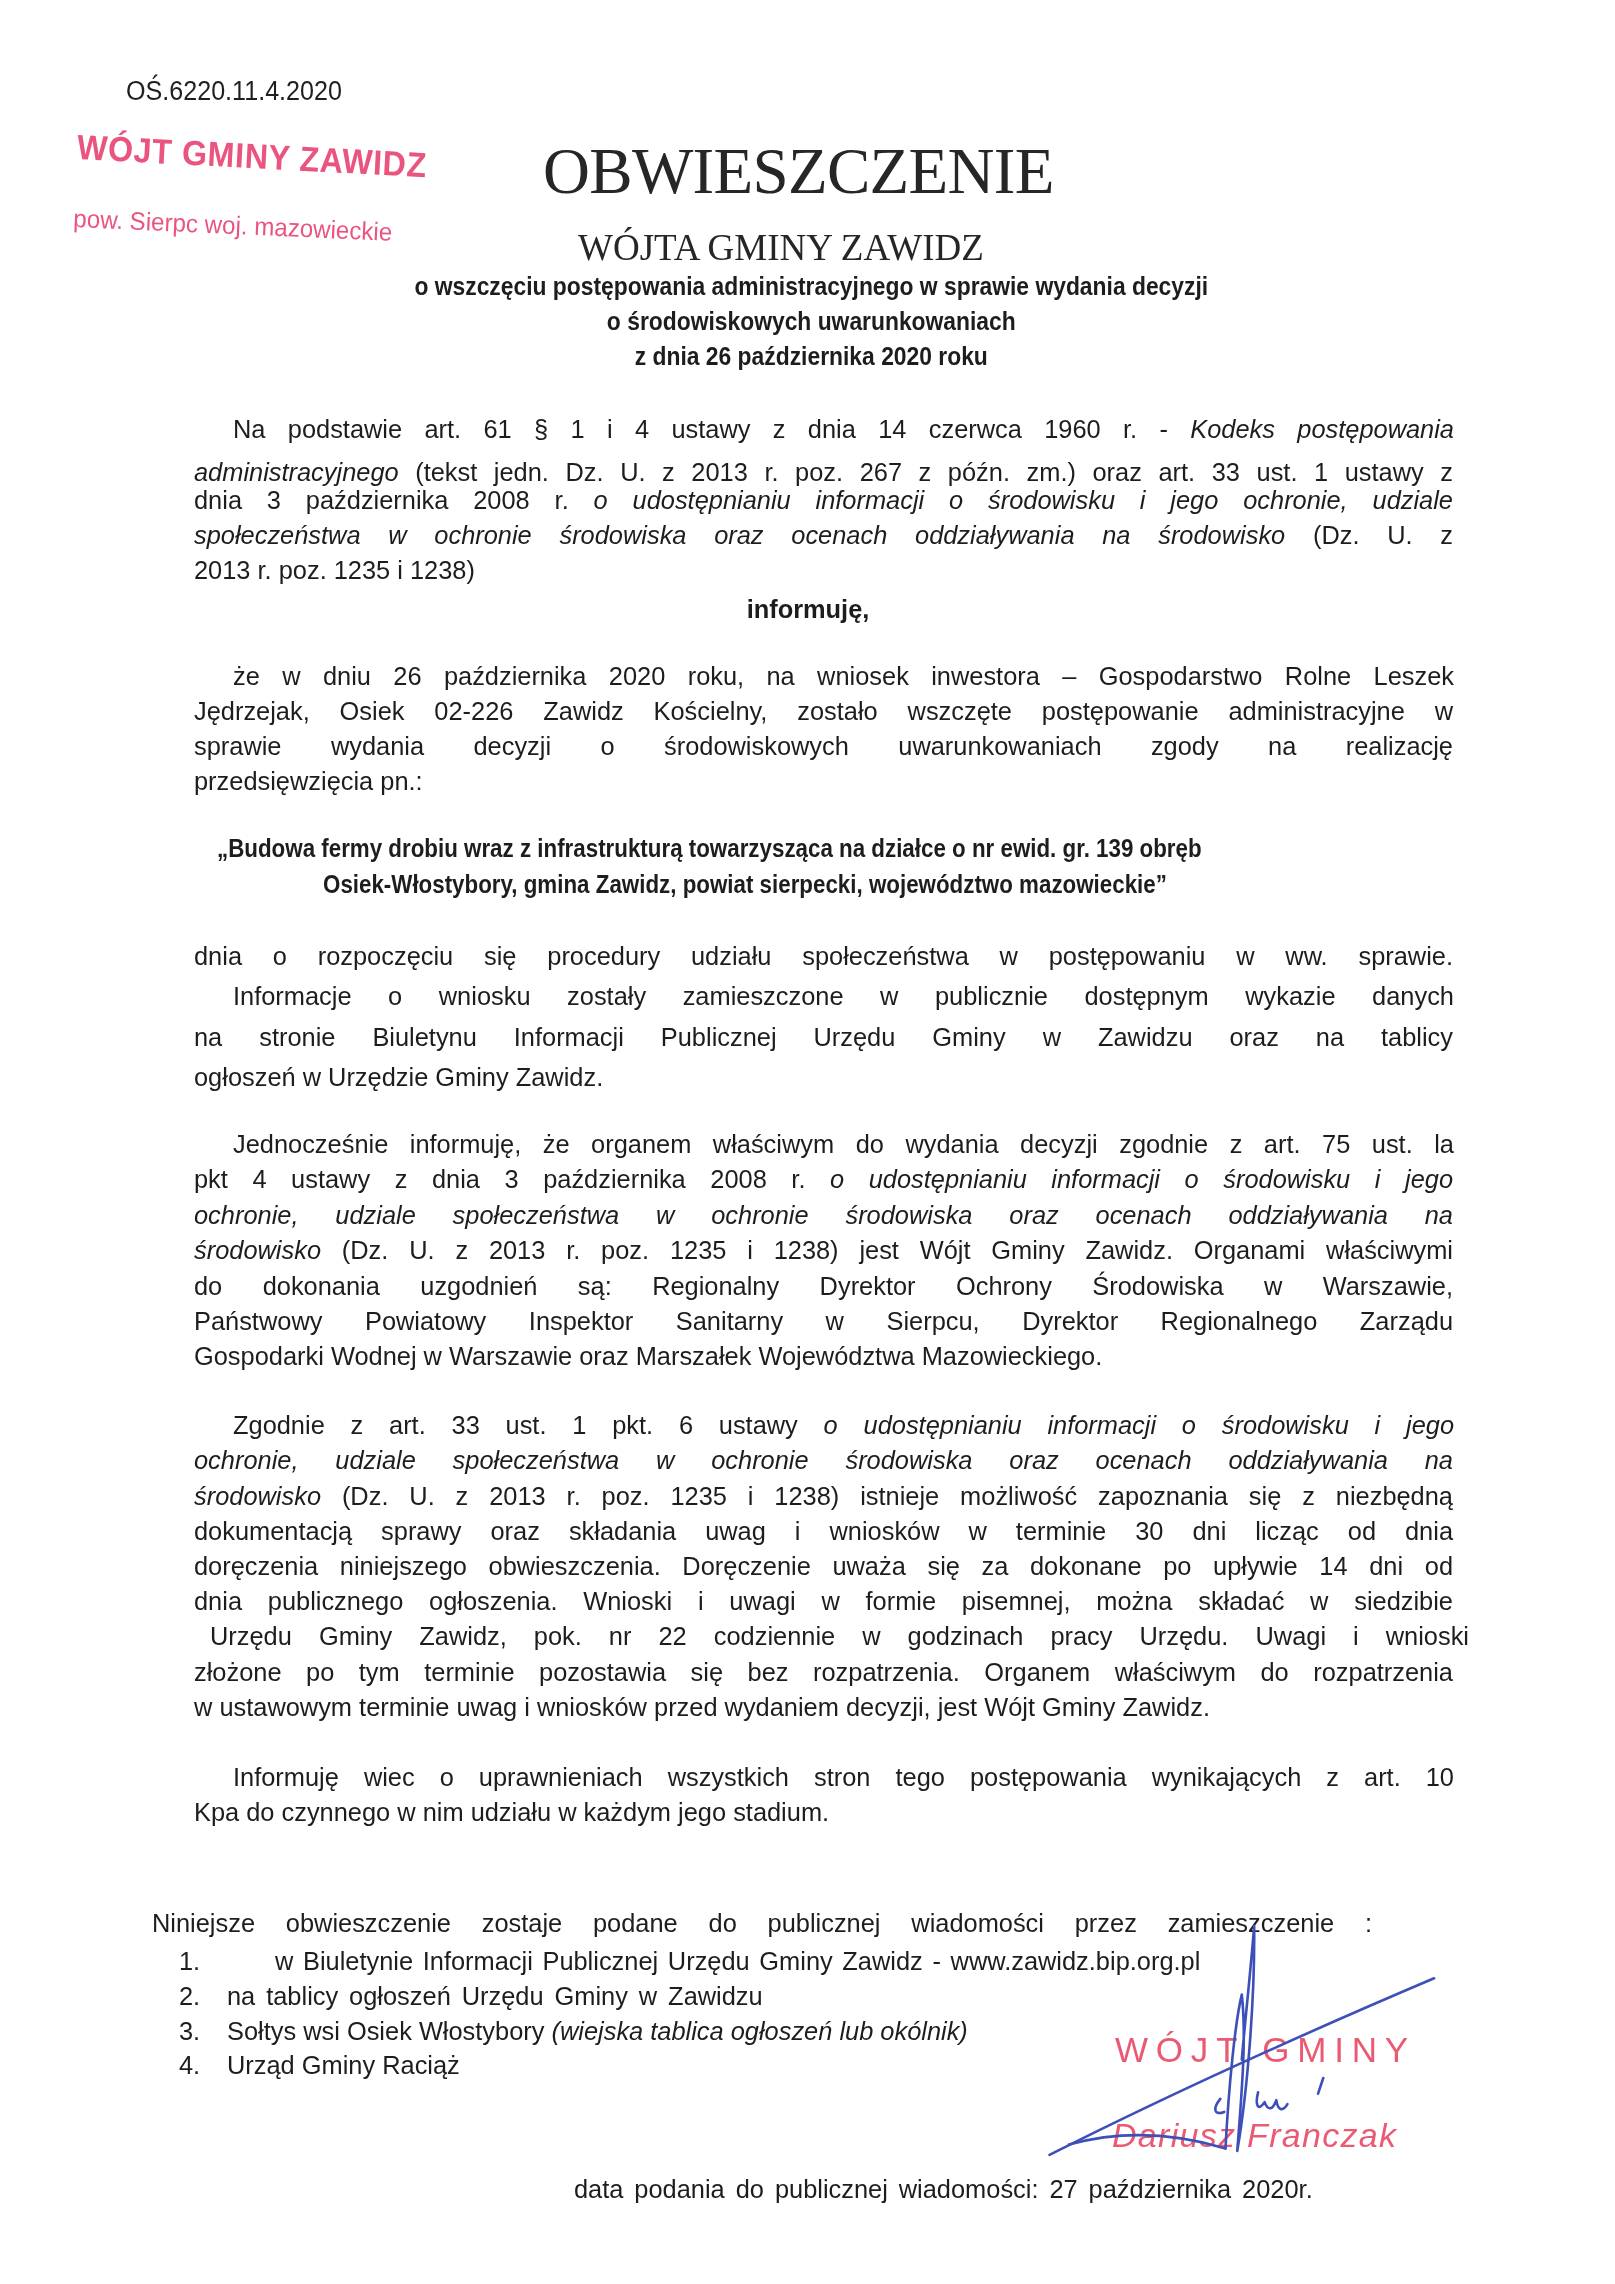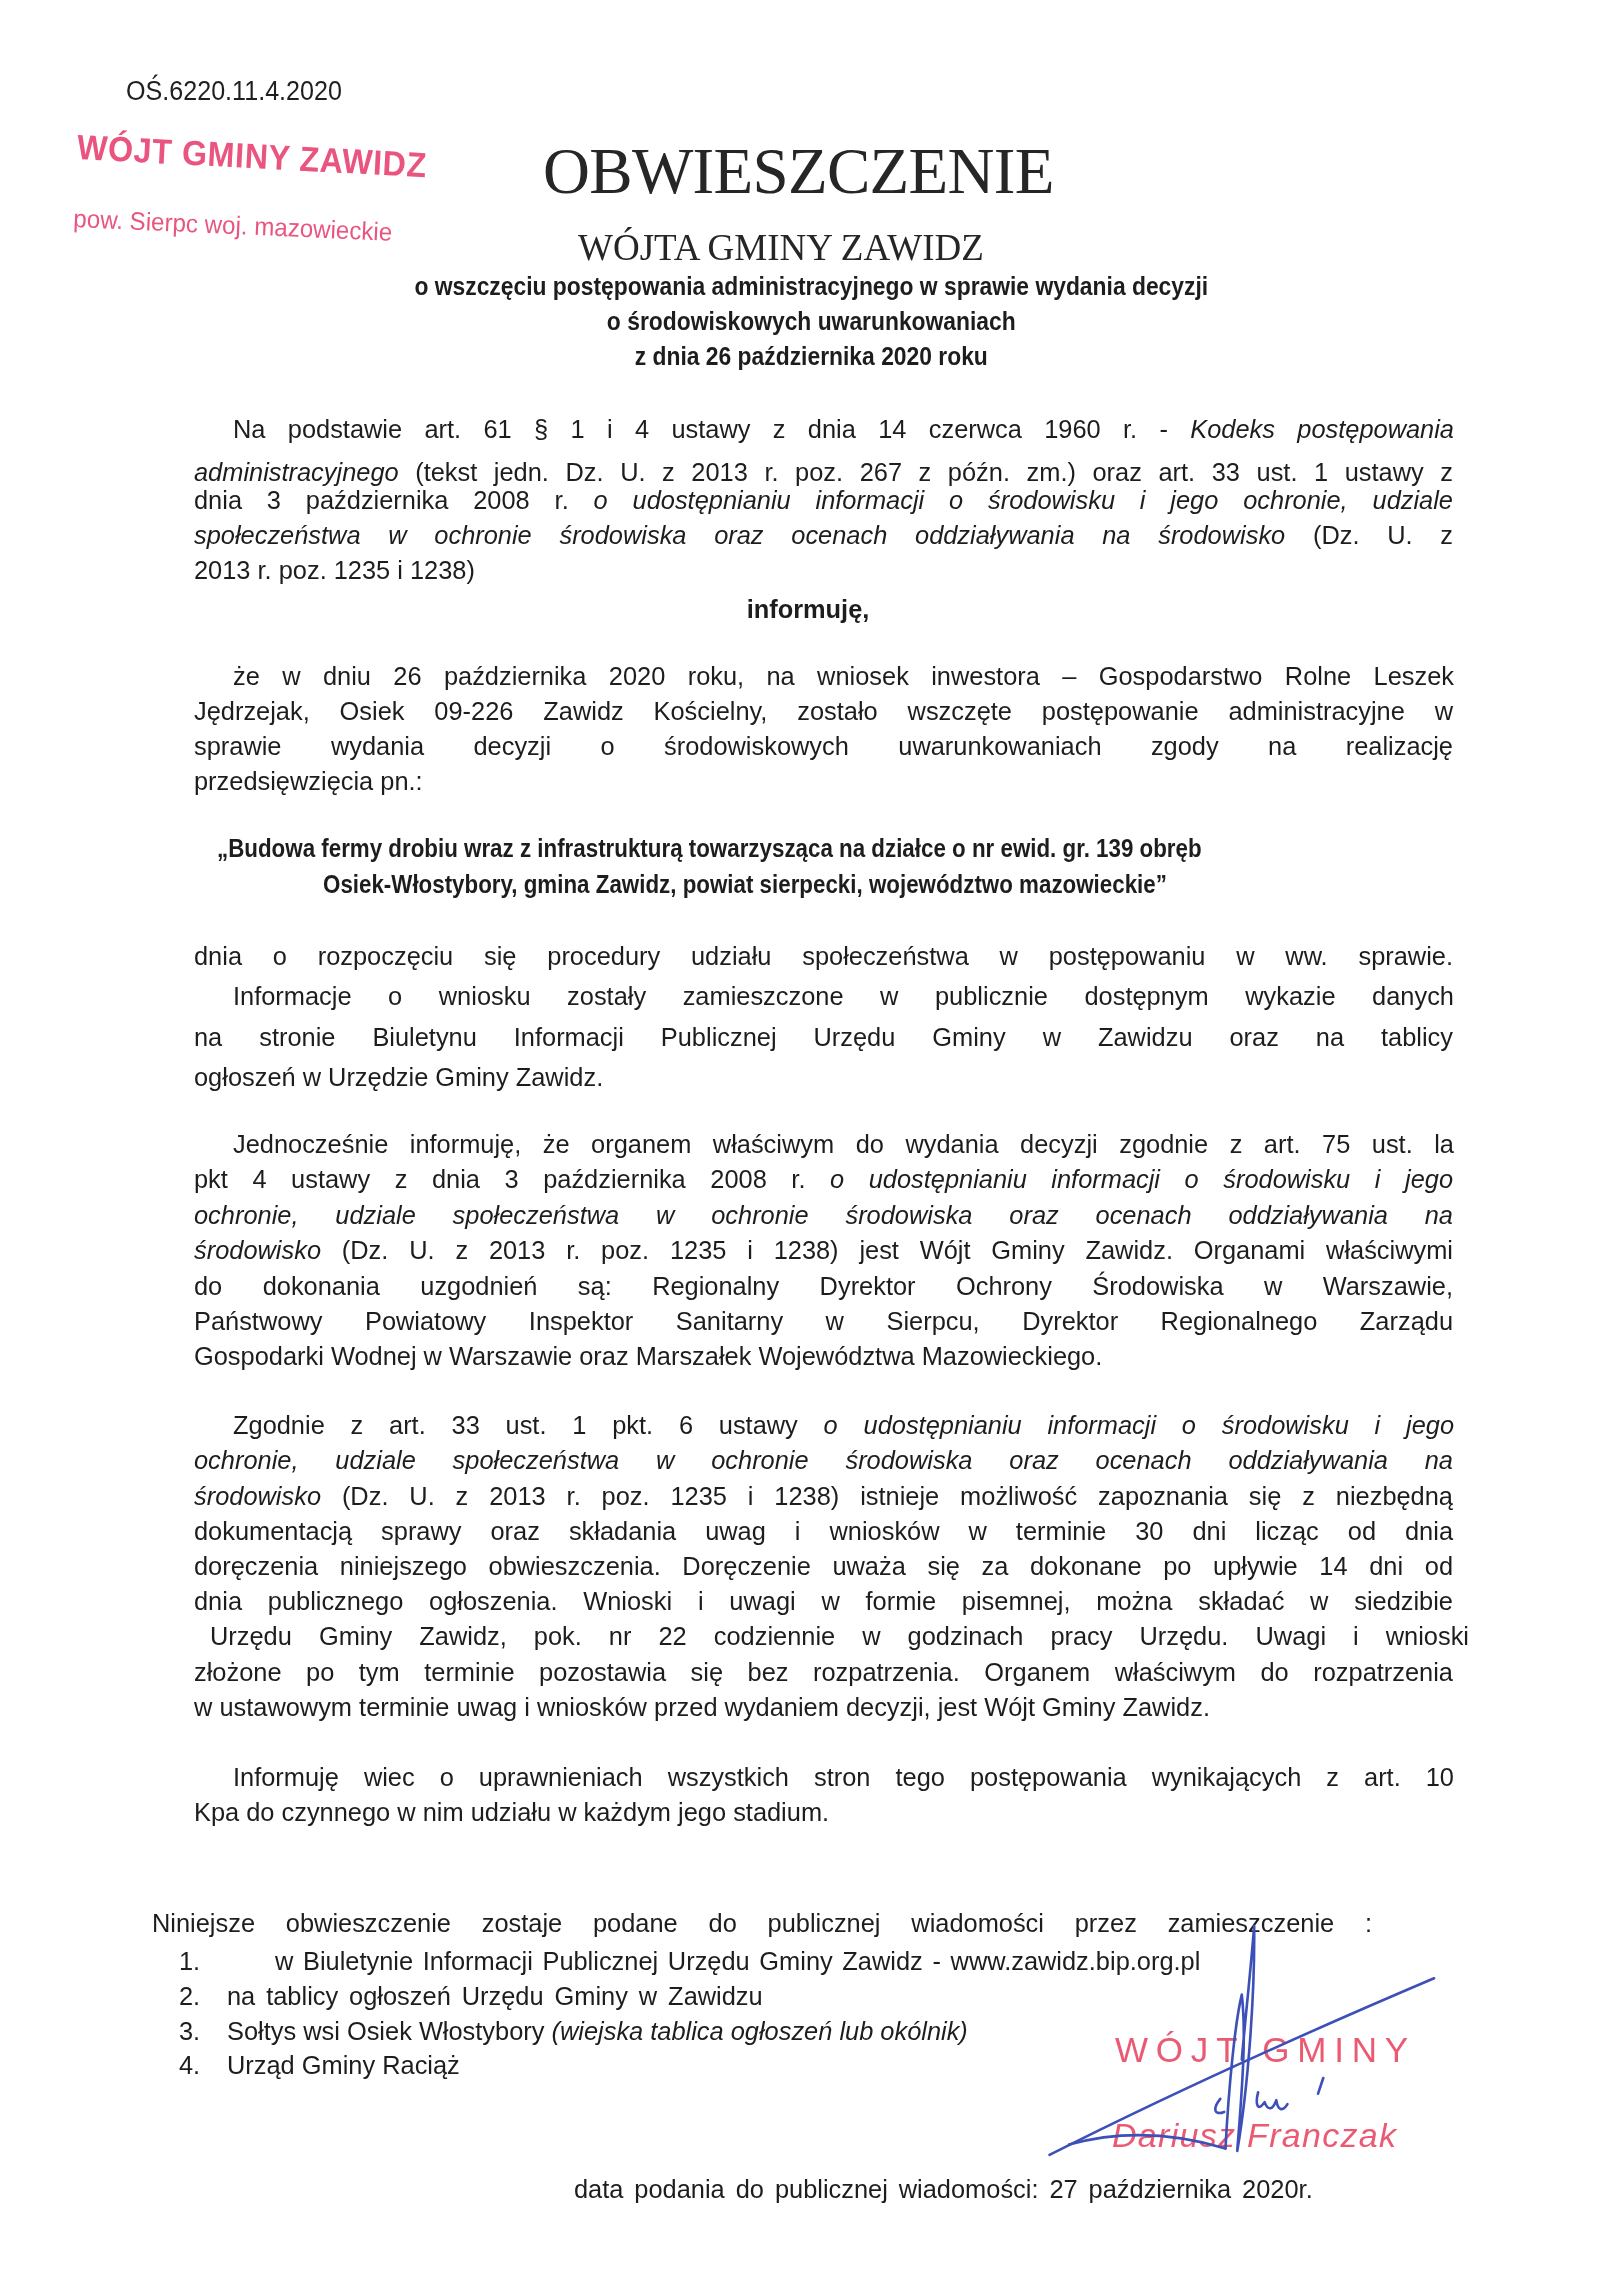--- a/index.html
+++ b/index.html
@@ -36,21 +36,21 @@
 
   <div class="ln j" style="left: 233px; top: 417px; width: 1221px; height: 29px; overflow: visible;"><span>Na podstawie art. 61 § 1 i 4 ustawy z dnia 14 czerwca 1960 r. - </span><span class="it">Kodeks postępowania</span></div>
   <div class="ln j" style="left: 194px; top: 452px; width: 1259px; height: 29px; overflow: visible; margin-top: 8px;"><span class="it">administracyjnego</span><span> (tekst jedn. Dz. U. z 2013 r. poz. 267 z późn. zm.) oraz art. 33 ust. 1 ustawy z</span></div>
   <div class="ln j" style="left: 194px; top: 488px; width: 1259px; height: 29px; overflow: visible;"><span>dnia 3 października 2008 r. </span><span class="it">o udostępnianiu informacji o środowisku i jego ochronie, udziale</span></div>
   <div class="ln j" style="left: 194px; top: 523px; width: 1259px; height: 29px; overflow: visible;"><span class="it">społeczeństwa w ochronie środowiska oraz ocenach oddziaływania na środowisko</span><span> (Dz. U. z</span></div>
   <div class="ln" style="left:194px; top:558px;">2013 r. poz. 1235 i 1238)</div>
 
   <div class="ln b center" style="top:597px;">informuję,</div>
 
   <div class="ln j" style="left: 233px; top: 664px; width: 1221px; height: 29px; overflow: visible;">że w dniu 26 października 2020 roku, na wniosek inwestora – Gospodarstwo Rolne Leszek</div>
-  <div class="ln j" style="left: 194px; top: 699px; width: 1259px; height: 29px; overflow: visible;">Jędrzejak, Osiek 09-226 Zawidz Kościelny, zostało wszczęte postępowanie administracyjne w</div>
+  <div class="ln j" style="left: 194px; top: 699px; width: 1259px; height: 29px; overflow: visible;">Jędrzejak, Osiek 02-226 Zawidz Kościelny, zostało wszczęte postępowanie administracyjne w</div>
   <div class="ln j" style="left: 194px; top: 734px; width: 1259px; height: 29px; overflow: visible;">sprawie wydania decyzji o środowiskowych uwarunkowaniach zgody na realizację</div>
   <div class="ln" style="left:194px; top:769px;">przedsięwzięcia pn.:</div>
 
   <div class="ln b" style="left:217px; top:836px; transform: scaleX(0.88); transform-origin:left top;">„Budowa fermy drobiu wraz z infrastrukturą towarzysząca na działce o nr ewid. gr. 139 obręb</div>
   <div class="ln b" style="left:323px; top:872px; transform: scaleX(0.88); transform-origin:left top;">Osiek-Włostybory, gmina Zawidz, powiat sierpecki, województwo mazowieckie”</div>
 
   <div class="ln j" style="left: 194px; top: 944px; width: 1259px; height: 29px; overflow: visible;">dnia o rozpoczęciu się procedury udziału społeczeństwa w postępowaniu w ww. sprawie.</div>
   <div class="ln j" style="left: 233px; top: 984px; width: 1221px; height: 29px; overflow: visible;">Informacje o wniosku zostały zamieszczone w publicznie dostępnym wykazie danych</div>
   <div class="ln j" style="left: 194px; top: 1025px; width: 1259px; height: 29px; overflow: visible;">na stronie Biuletynu Informacji Publicznej Urzędu Gminy w Zawidzu oraz na tablicy</div>
   <div class="ln" style="left:194px; top:1065px;">ogłoszeń  w Urzędzie  Gminy Zawidz.</div>

